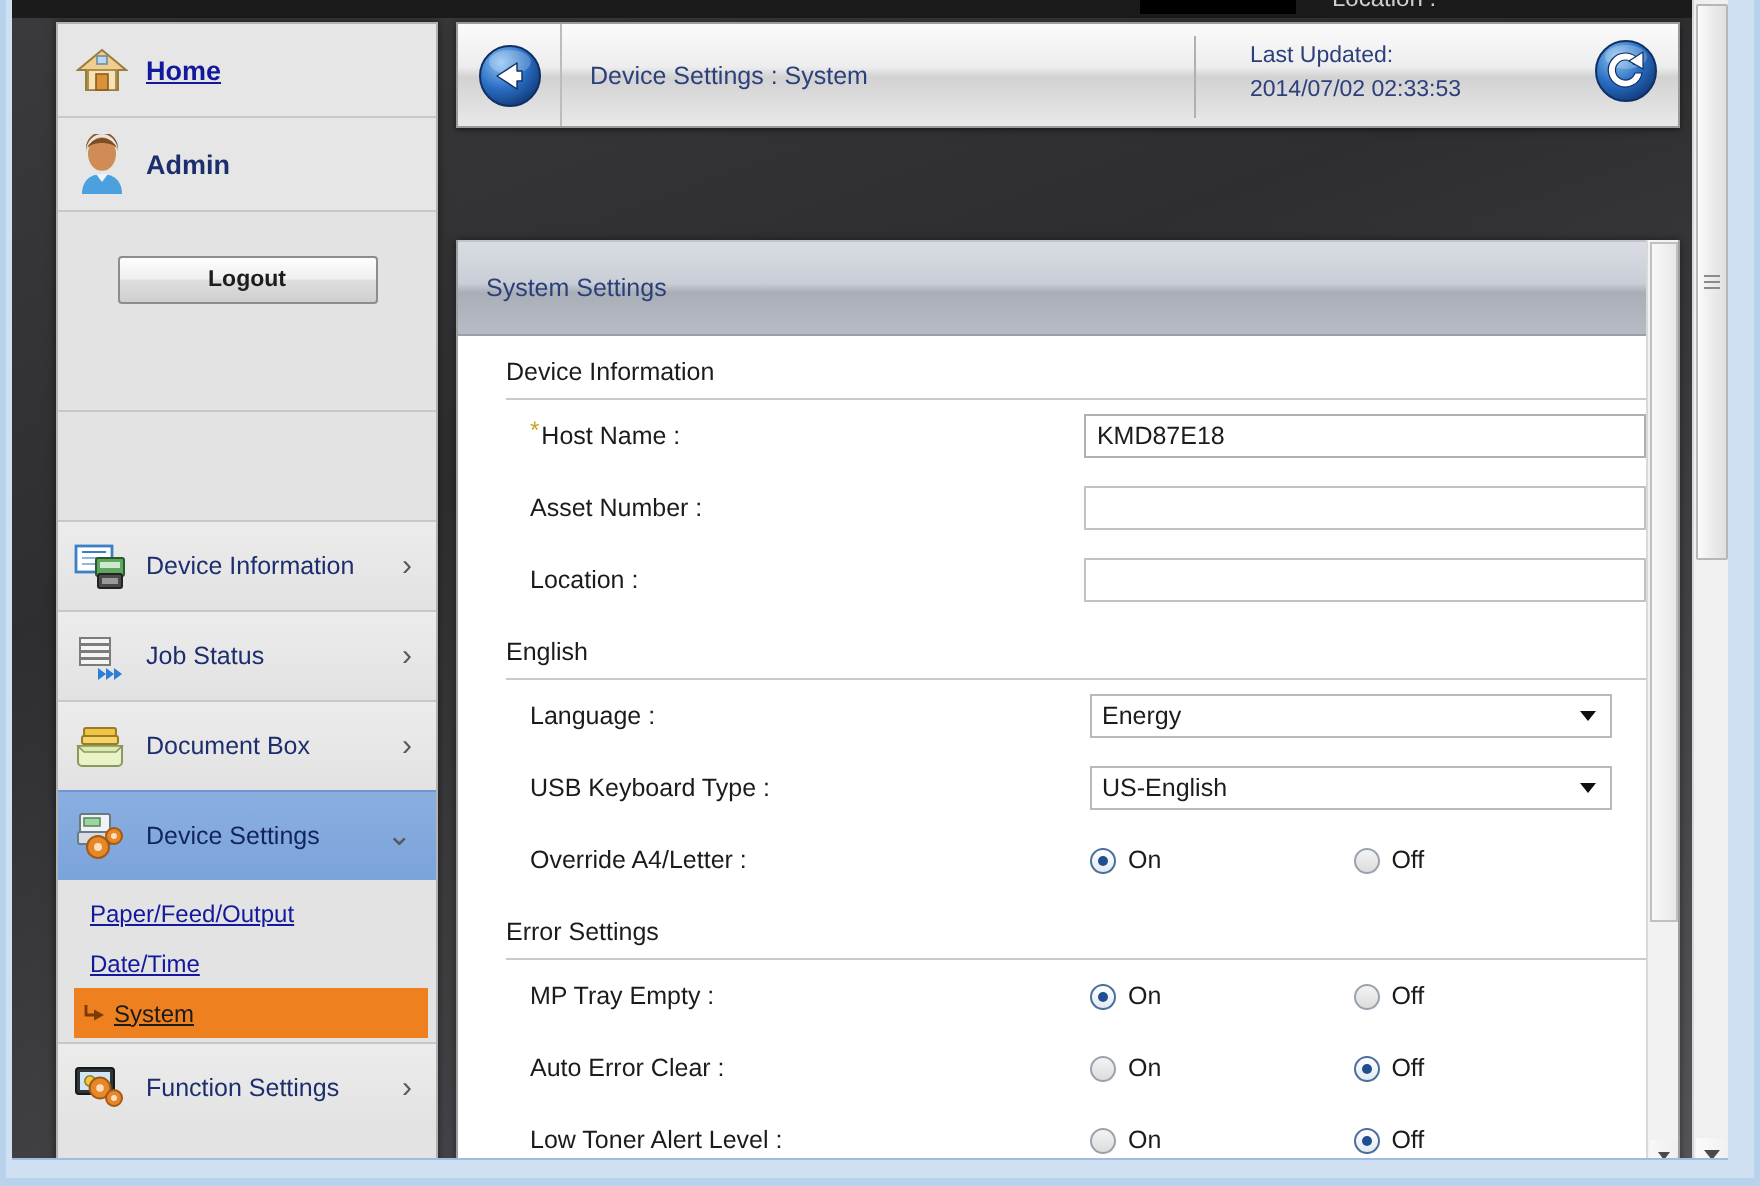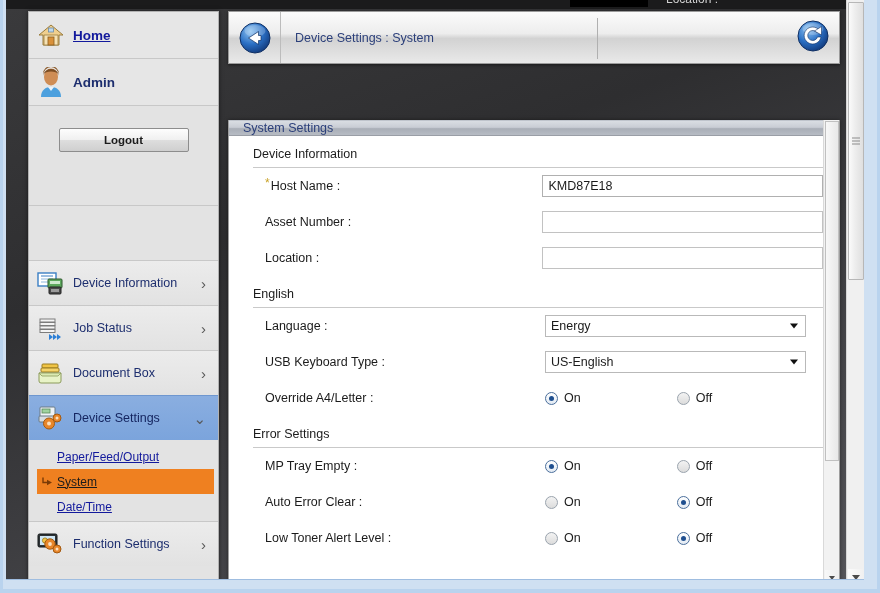--- a/index.html
+++ b/index.html
@@ -112,21 +112,21 @@
     position: absolute; right: 12px; top: 50%;
     transform: translateY(-50%);
     color: #585858; font-size: 15px; line-height: 1;
   }
 
   .sub-list { background: #e3e3e3; padding: 4px 0 2px 0; }
   .sub-item {
     position: relative;
     height: 25px;
     display: flex; align-items: center;
-    padding-left: 28px;
+    padding-left: 16px;
     cursor: pointer;
   }
   .sub-item a {
     font-size: 12px; color: #12199c;
     text-decoration: underline;
     white-space: nowrap;
   }
   .sub-item.selected {
     background: #ef8020;
     margin: 0 4px 0 8px;
@@ -186,21 +186,21 @@
   #panel {
     position: absolute; left: 0; top: 109px;
     width: 612px; height: 466px;
     background: #ffffff;
     border-left: 1px solid #9e9e9e;
     border-right: 1px solid #9e9e9e;
     box-shadow: 0 0 4px rgba(0,0,0,.45);
     overflow: hidden;
   }
   #panel-head {
-    height: 16px;
+    height: 48px;
     background: linear-gradient(180deg,#d9dde3 0%,#c9cdd5 45%,#a9aeb7 55%,#b7bcc4 100%);
     border-top: 1px solid #bfc4cc;
     border-bottom: 1px solid #9a9ea6;
     display: flex; align-items: center;
     padding-left: 14px;
   }
   #panel-head-title {
     font-size: 12.5px; color: #2b3f7a;
   }
   #panel-body { padding: 0 16px 0 24px; }
@@ -456,29 +456,29 @@
           </svg>
         </div>
         <span class="nav-label">Device Settings</span>
         <span class="nav-chev">⌄</span>
       </div>
 
       <div class="sub-list">
         <div class="sub-item">
           <a>Paper/Feed/Output</a>
         </div>
+        <div class="sub-item">
+          <a>Date/Time</a>
+        </div>
         <div class="sub-item selected">
           <svg class="sel-arrow" viewBox="0 0 13 11">
             <path d="M2 1 v5 h5" fill="none" stroke="#7a3a06" stroke-width="1.4"></path>
             <polygon points="6,3.2 11,6 6,8.8" fill="#7a3a06"></polygon>
           </svg>
           <a>System</a>
-        </div>
-        <div class="sub-item">
-          <a>Date/Time</a>
         </div>
       </div>
 
       <div class="nav-item">
         <div class="sb-icon-wrap">
           <svg class="ic" width="30" height="26" viewBox="0 0 30 26">
             <rect x="2" y="3" width="19" height="13" rx="1.5" fill="#2f3437" stroke="#15191b" stroke-width="1"></rect>
             <rect x="4" y="5" width="15" height="9" fill="#cfe7f5"></rect>
             <circle cx="9" cy="9.5" r="2.6" fill="#f0c445" stroke="#9a7c22" stroke-width="0.8"></circle>
             <circle cx="14" cy="13" r="5.2" fill="#e8862a" stroke="#a35a11" stroke-width="1"></circle>
@@ -504,20 +504,24 @@
                 <stop offset="100%" stop-color="#12397a"></stop>
               </radialGradient>
             </defs>
             <circle cx="16" cy="16" r="15" fill="url(#bg1)" stroke="#0f2f63" stroke-width="1"></circle>
             <ellipse cx="16" cy="9" rx="10.5" ry="6" fill="#ffffff" opacity="0.22"></ellipse>
             <path d="M19.5 9.5 L9.5 16 L19.5 22.5 L19.5 18.5 L22 18.5 L22 13.5 L19.5 13.5 Z" fill="#ffffff" stroke="#0f2f63" stroke-width="0.7" stroke-linejoin="round"></path>
           </svg>
         </div>
         <span id="crumb-text">Device Settings : System</span>
         <div id="crumb-sep"></div>
+        <div id="updated-block">
+          <div>Last Updated:</div>
+          <div>2014/07/02 02:33:53</div>
+        </div>
         <div id="refresh-btn">
           <svg width="32" height="32" viewBox="0 0 32 32">
             <defs>
               <radialGradient id="bg2" cx="35%" cy="28%" r="78%">
                 <stop offset="0%" stop-color="#8fc4f2"></stop>
                 <stop offset="55%" stop-color="#2a6fc4"></stop>
                 <stop offset="100%" stop-color="#12397a"></stop>
               </radialGradient>
             </defs>
             <circle cx="16" cy="16" r="15" fill="url(#bg2)" stroke="#0f2f63" stroke-width="1"></circle>

